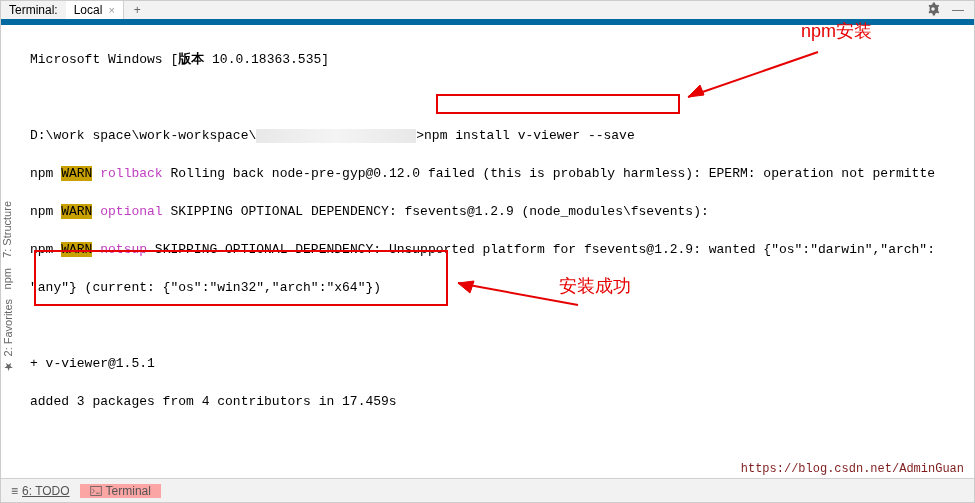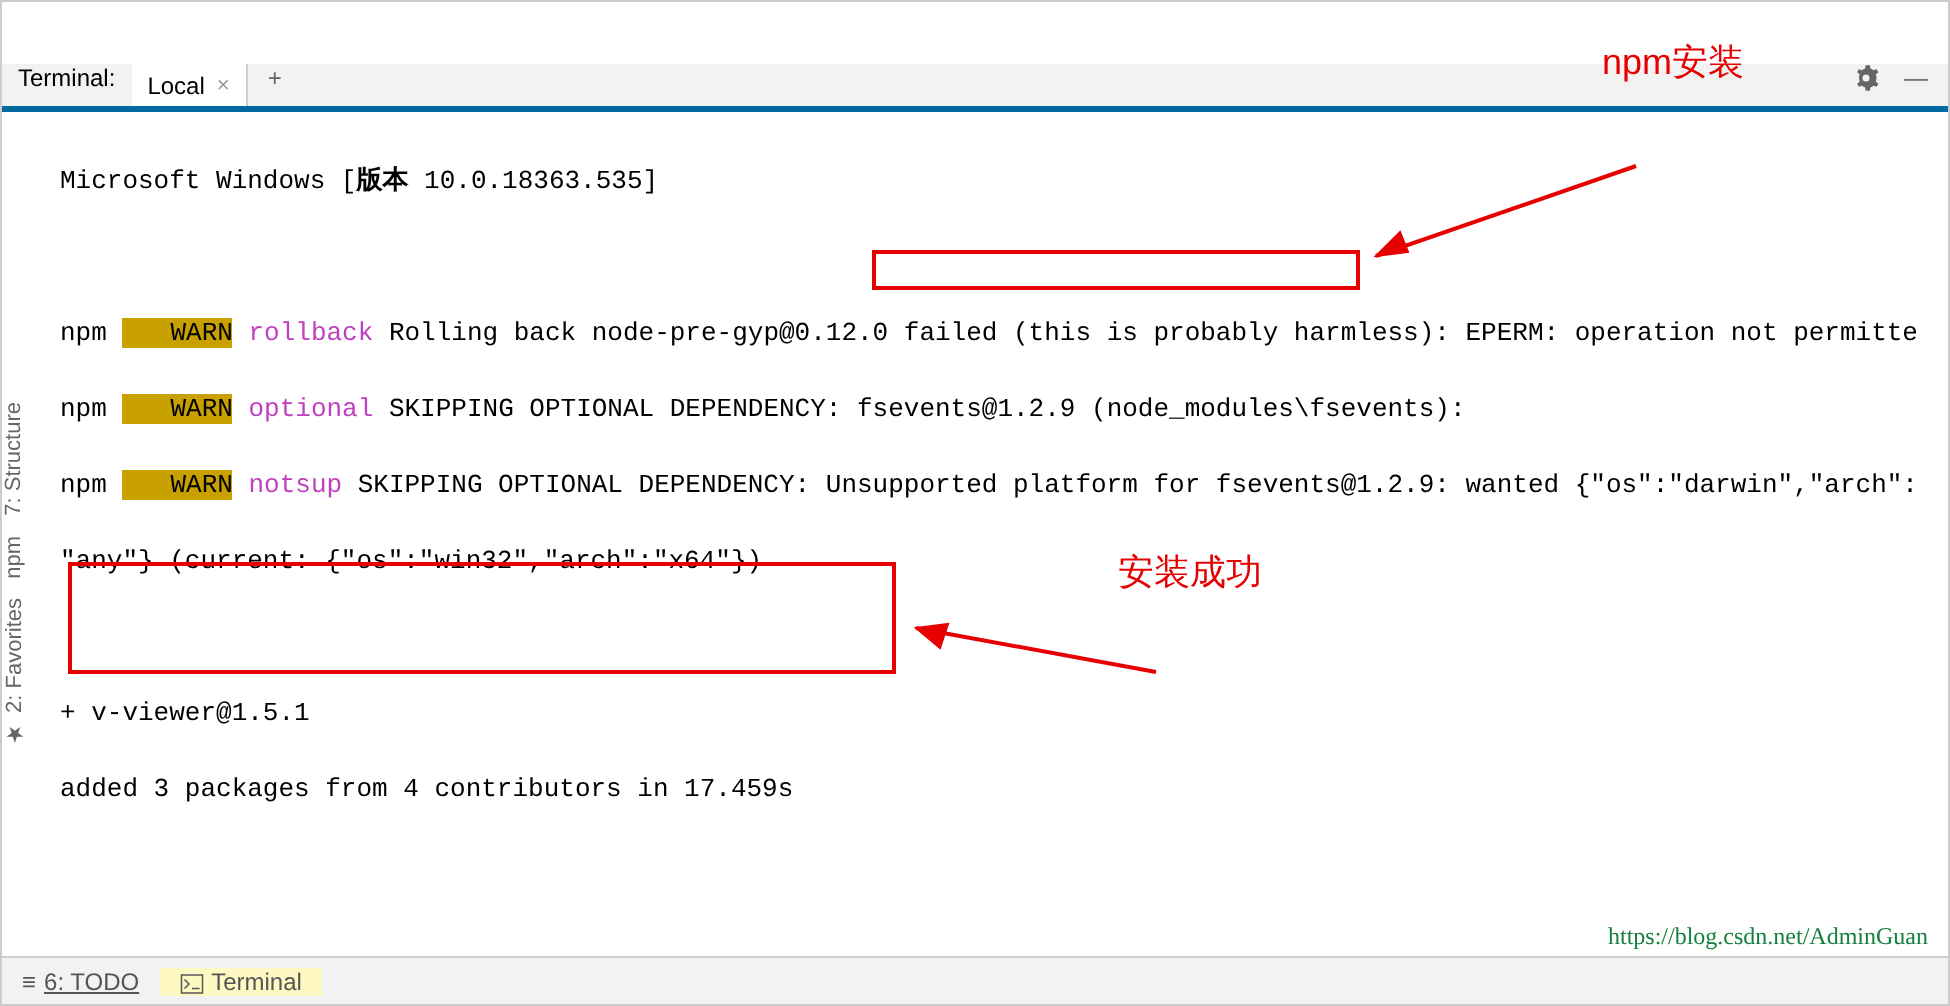--- a/index.html
+++ b/index.html
@@ -8,26 +8,26 @@
     font-size: 13px;
     background: #fff;
     width: 975px;
     height: 503px;
     position: relative;
     overflow: hidden;
     border: 1px solid #ccc;
   }
   .top-bar {
     display: flex;
+    align-items: center;
     height: 24px;
     background: #f2f2f2;
-    border-bottom: 3px solid #0369a1;
+    border-bottom: 6px solid #0369a1;
     font-family: Arial, sans-serif;
     font-size: 12px;
-    margin-top: 31px;
   }
   .top-bar .label { padding: 0 8px; color: #000; }
   .tab {
     display: flex; align-items: center;
     padding: 0 8px; height: 100%;
     background: #fff;
     border-right: 1px solid #d0d0d0;
   }
   .tab .close { margin-left: 6px; color: #999; font-size: 11px; }
   .plus { padding: 0 10px; color: #666; cursor: pointer; }
@@ -36,21 +36,21 @@
   .terminal-body {
     position: relative;
     padding: 6px 10px;
     line-height: 19px;
     white-space: pre-wrap;
     word-break: break-all;
     height: calc(100% - 24px - 24px);
     overflow: hidden;
     margin-left: 19px;
   }
-  .warn { background: #c8a000; color: #000; padding-left: 24px; }
+  .warn { background: #c8a000; color: #000; }
   .rollback { color: #c040c0; }
   .optional { color: #c040c0; }
   .notsup { color: #c040c0; }
   .npm-prefix { color: #000; }
   .red-box {
     border: 2px solid #e60000;
     position: absolute;
   }
   .box-cmd { left: 416px; top: 69px; width: 244px; height: 20px; }
   .box-result { left: 14px; top: 225px; width: 414px; height: 56px; }
@@ -91,27 +91,27 @@
     height: 24px;
     background: #f2f2f2;
     border-top: 1px solid #d0d0d0;
     display: flex;
     align-items: center;
     font-family: Arial, sans-serif;
     font-size: 12px;
     color: #555;
   }
   .bottom-tab { padding: 0 10px; display: flex; align-items: center; gap: 4px; }
-  .bottom-tab.active { background: #fef9c3; align-items: flex-end; }
+  .bottom-tab.active { background: #fca5a5; }
   .watermark {
     position: absolute;
     right: 10px; bottom: 26px;
-    color: #15803d;
+    color: #7f1d1d;
     font-size: 12px;
-    font-family: Liberation Serif, serif;
+    font-family: Liberation Mono, monospace;
   }
   .line { display: block; }
 </style>
 </head>
 <body>
 
 <div class="top-bar">
   <span class="label">Terminal:</span>
   <div class="tab">
     <span>Local</span>
@@ -122,20 +122,21 @@
     <svg width="14" height="14" viewBox="0 0 16 16">
         <path fill="#666" d="M8 10a2 2 0 100-4 2 2 0 000 4zm6-2a6 6 0 01-.4 2.1l1.5 1.2-1 1.7-1.8-.6a6 6 0 01-1.8 1l-.3 1.9H7.8l-.3-1.9a6 6 0 01-1.8-1l-1.8.6-1-1.7 1.5-1.2A6 6 0 014 8a6 6 0 01.4-2.1L2.9 4.7l1-1.7 1.8.6a6 6 0 011.8-1L7.8.7h2.4l.3 1.9a6 6 0 011.8 1l1.8-.6 1 1.7-1.5 1.2A6 6 0 0114 8z"></path>
       </svg>
   </span>
   <span class="minimize">—</span>
 </div>
 
 <div class="terminal-body">
 <span class="line"><span>Microsoft Windows [</span><b>版本</b><span> 10.0.18363.535]</span></span>
 <span class="line">&nbsp;</span>
+<span class="line"><span>D:\work space\work-workspace\</span><span class="blur"></span><span>&gt;</span><span>npm install v-viewer --save</span></span>
 <span class="line"><span class="npm-prefix">npm </span><span class="warn">WARN</span><span class="rollback"> rollback</span><span> Rolling back node-pre-gyp@0.12.0 failed (this is probably harmless): EPERM: operation not permitte</span></span>
 <span class="line"><span class="npm-prefix">npm </span><span class="warn">WARN</span><span class="optional"> optional</span><span> SKIPPING OPTIONAL DEPENDENCY: fsevents@1.2.9 (node_modules\fsevents):</span></span>
 <span class="line"><span class="npm-prefix">npm </span><span class="warn">WARN</span><span class="notsup"> notsup</span><span> SKIPPING OPTIONAL DEPENDENCY: Unsupported platform for fsevents@1.2.9: wanted {"os":"darwin","arch":</span></span>
 <span class="line">"any"} (current: {"os":"win32","arch":"x64"})</span>
 <span class="line">&nbsp;</span>
 <span class="line">+ v-viewer@1.5.1</span>
 <span class="line">added 3 packages from 4 contributors in 17.459s</span>
 
 
 

